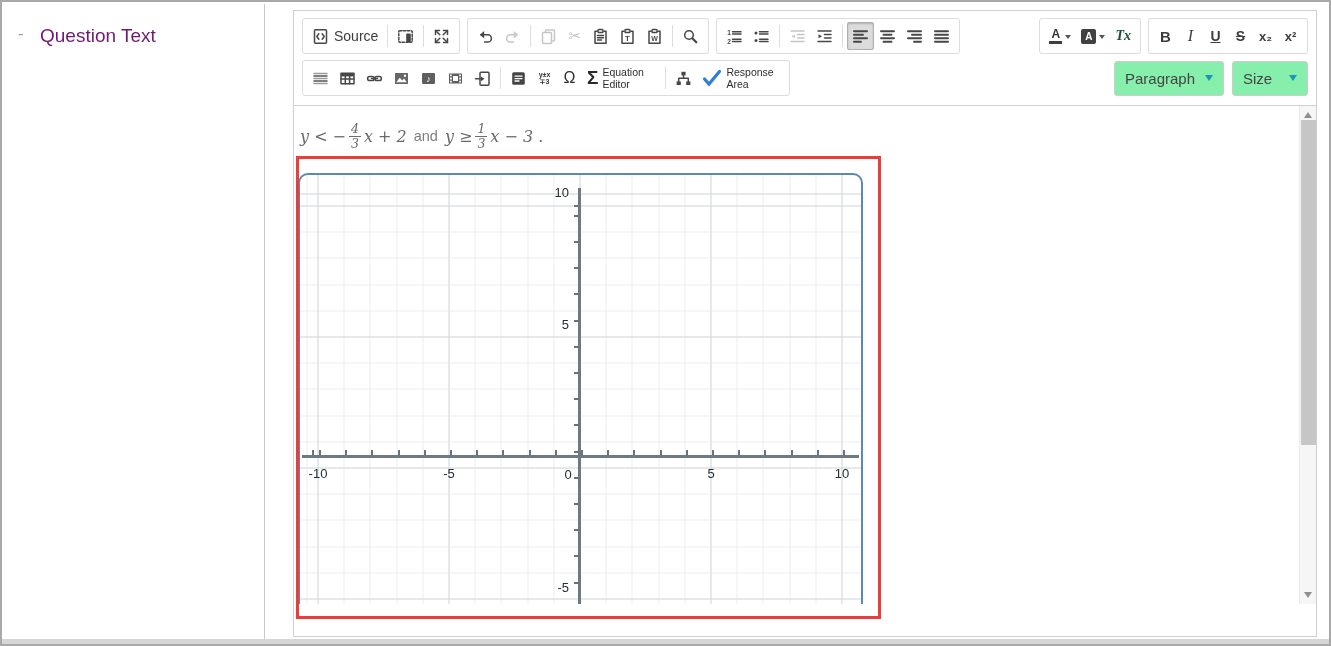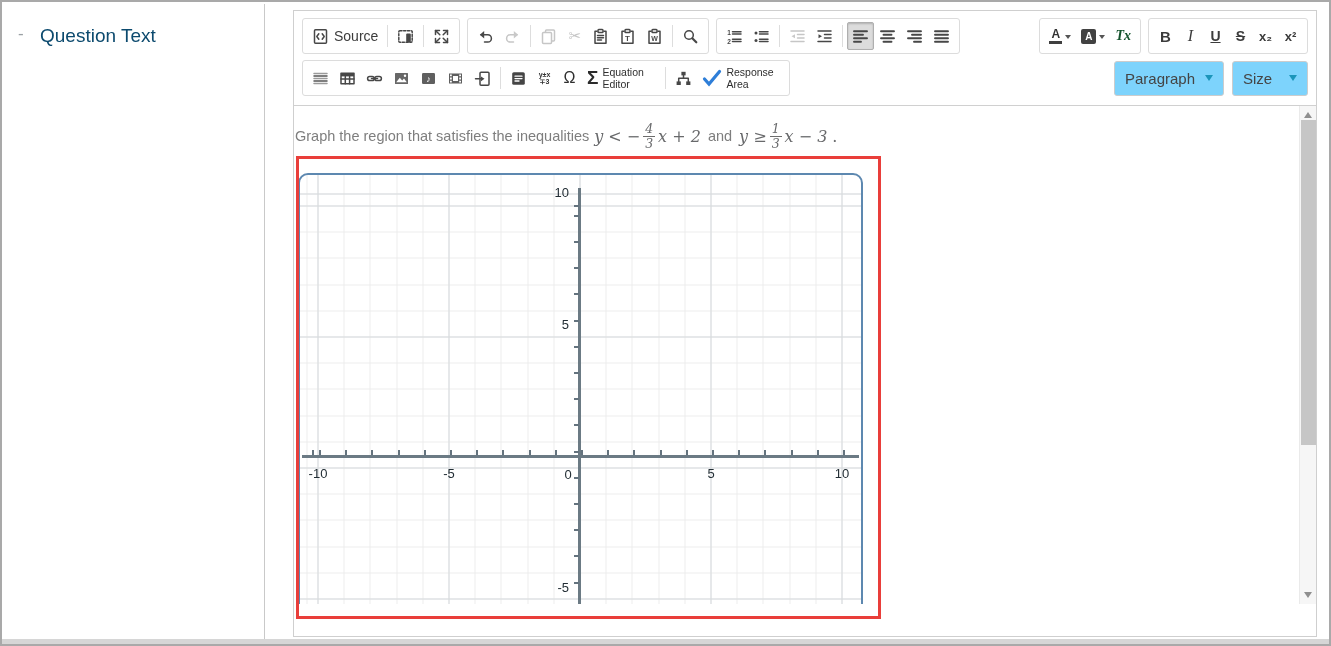--- a/index.html
+++ b/index.html
@@ -3,21 +3,21 @@
 <meta charset="utf-8">
 <style>
   * { box-sizing: border-box; margin: 0; padding: 0; }
   html,body { width:1331px; height:646px; font-family:"Liberation Sans",sans-serif; background:#fff; }
   .page { position:relative; width:1331px; height:646px; border:2px solid #a9a9a9; background:#fff; overflow:hidden; }
   .bottomstrip { position:absolute; left:0; right:0; bottom:0; height:5px; background:#d6d6d6; }
 
   
   .sidebar { position:absolute; left:2px; top:2px; width:261px; height:637px; background:#fff; border-right:1px solid #c9c9c9; }
   .collapse { position:absolute; left:14px; top:20px; color:#9aa0a4; font-size:17px; cursor:pointer; }
-  .sidebar-title { position:absolute; left:36px; top:21px; color:#0c4a6e; font-size:19px; }
+  .sidebar-title { position:absolute; left:36px; top:21px; color:#701a75; font-size:19px; }
 
   
   .editor { position:absolute; left:291px; top:8px; width:1024px; height:627px; border:1px solid #cfcfcf; background:#fff;padding-left:34px; }
 
   
   .toolbar { position:absolute; left:0; top:0; width:1022px; height:95px; background:#fff; border-bottom:1px solid #d0d0d0; padding:7px 8px 0 8px; }
   .tb-row { display:flex; align-items:center; margin-bottom:6px; }
   .tb-group { display:inline-flex; align-items:center; border:1px solid #dcdcdc; border-radius:3px; background:#fff; height:36px; padding:0 4px; margin-right:7px; }
   .tb-btn { display:inline-flex; align-items:center; justify-content:center; min-width:25px; height:28px; padding:0 4px; border-radius:2px; color:#3c3c3c; cursor:pointer; border:1px solid transparent; }
   .tb-btn.active { background:#dcdcdc; border:1px solid #afafaf; box-shadow:inset 0 1px 2px rgba(0,0,0,.2); }
@@ -45,21 +45,21 @@
   .mathic { font-size:7px; font-weight:bold; line-height:1.05; color:#333; text-align:center; }
   .scis { font-size:15px; }
 
   .ta-wrap { display:flex; flex-direction:column; align-items:center; }
   .ta { font-weight:bold; font-size:12px; color:#333; line-height:1.05; }
   .ta-bar { width:13px; height:3px; background:#3f3f3f; margin-top:1px; }
   .ta-box { width:15px; height:15px; background:#414141; color:#fff; font-weight:bold; font-size:10px; line-height:15px; text-align:center; border-radius:2px; }
   .tx { font-family:"Liberation Serif",serif; font-style:italic; font-weight:bold; font-size:14px; color:#14532d; }
   .crt { width:0; height:0; border:3.5px solid transparent; border-top:4.5px solid #555; margin:5px 0 0 3px; }
 
-  .sel { display:inline-flex; align-items:center; justify-content:space-between; border:1px solid #ccc; border-radius:3px; height:35px; padding:0 10px; background:#7dd3fc; color:#444; font-size:15px; margin-left:8px; cursor:pointer; }
+  .sel { display:inline-flex; align-items:center; justify-content:space-between; border:1px solid #ccc; border-radius:3px; height:35px; padding:0 10px; background:#86efac; color:#444; font-size:15px; margin-left:8px; cursor:pointer; }
   .tcrt { width:0; height:0; border-left:4.5px solid transparent; border-right:4.5px solid transparent; border-top:6px solid #1b95ba; margin-left:8px; }
 
   
   .content { position:absolute; left:0; top:95px; width:1005px; height:498px; background:#fff; overflow:hidden; }
   .qtext { position:absolute; left:1px; top:6px; width:960px; color:#7e7e7e; font-size:14.5px; display:flex; align-items:center; white-space:nowrap; }
   .mth { font-family:"DejaVu Serif",serif; font-style:italic; color:#68696b; font-size:16px; display:inline-flex; align-items:center; margin-left:5px; }
   .frac { display:inline-flex; flex-direction:column; align-items:center; font-size:12.5px; line-height:1.1; margin:0 3px; }
   .frac .num { border-bottom:1px solid #6c6c6c; padding:0 2px; }
   .conj { font-family:"Liberation Sans",sans-serif; font-style:normal; color:#7e7e7e; font-size:14.5px; margin:16px 7px; }
   .period { margin-left:5px; font-style:normal; }
@@ -358,21 +358,20 @@
           <span class="sel" style="width:76px">
             <span>Size</span>
             <span class="tcrt"></span>
           </span>
         </div>
       </div>
     </div>
 
     <div class="content">
       <div class="qtext">
-        <span>Graph the region that satisfies the inequalities</span>
         <span class="mth">
           <span>y &lt;</span>
           <span style="margin-left:5px">−</span>
           <span class="frac">
               <span class="num">4</span>
               <span>3</span>
             </span>
           <span>x + 2</span>
         </span>
         <span class="conj">and</span>

